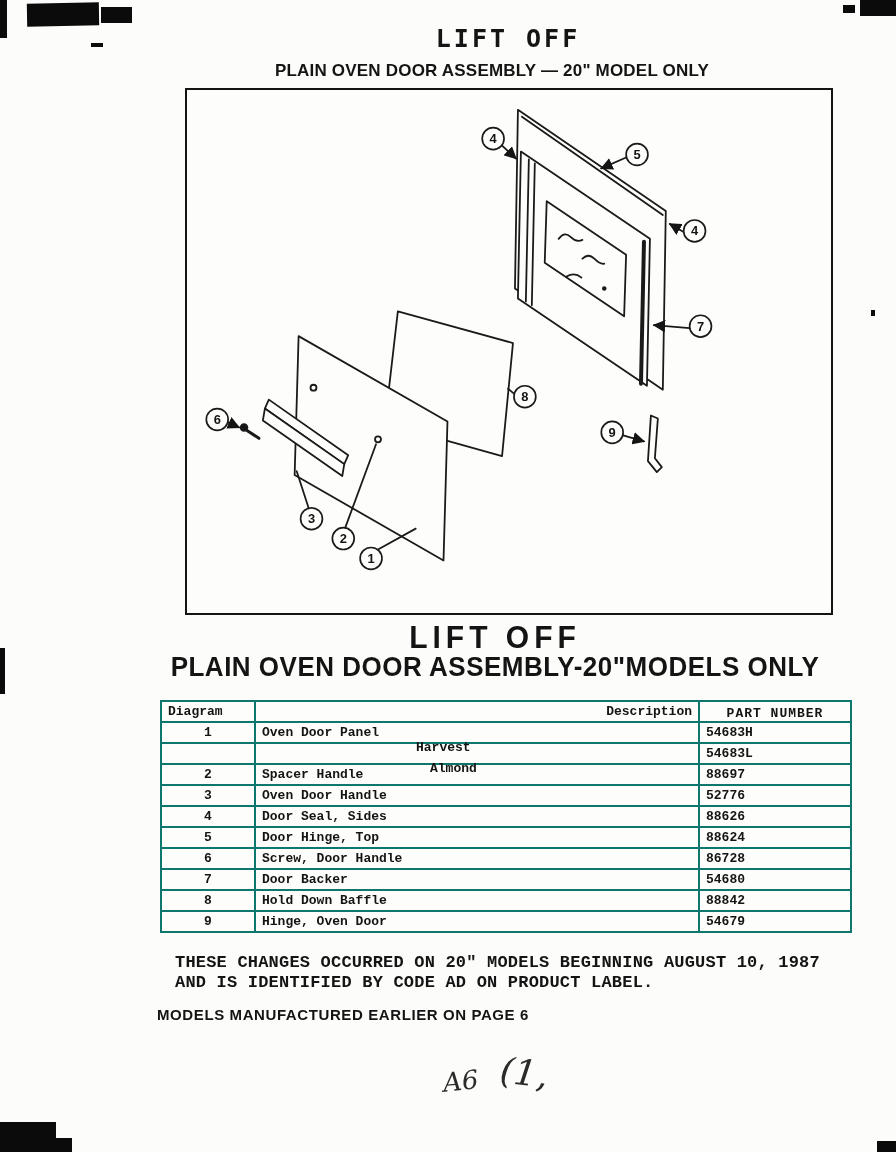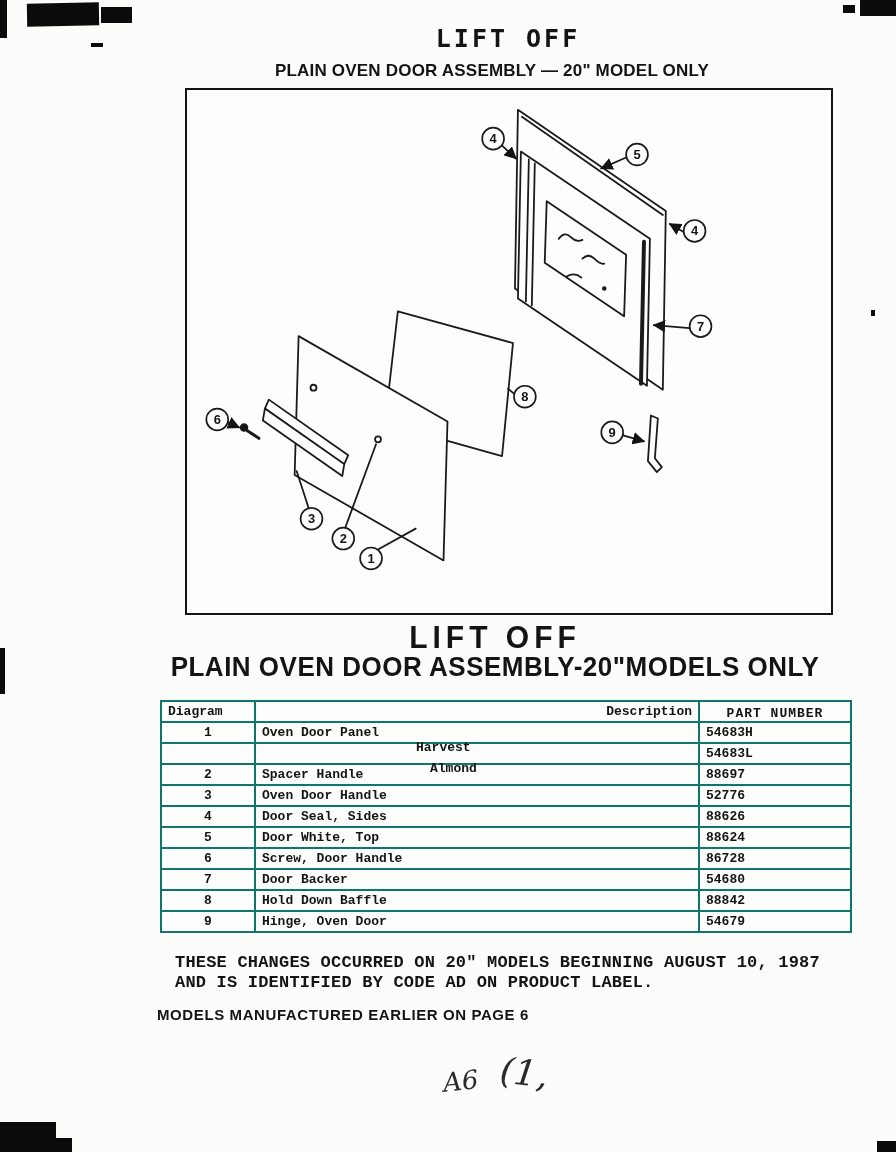--- a/index.html
+++ b/index.html
@@ -221,21 +221,21 @@
       <td class="c-desc"><span>Oven Door Handle</span></td>
       <td class="c-part">52776</td>
     </tr>
     <tr>
       <td class="c-num">4</td>
       <td class="c-desc"><span>Door Seal, Sides</span></td>
       <td class="c-part">88626</td>
     </tr>
     <tr>
       <td class="c-num">5</td>
-      <td class="c-desc"><span>Door White, Top</span></td>
+      <td class="c-desc"><span>Door Hinge, Top</span></td>
       <td class="c-part">88624</td>
     </tr>
     <tr>
       <td class="c-num">6</td>
       <td class="c-desc"><span>Screw, Door Handle</span></td>
       <td class="c-part">86728</td>
     </tr>
     <tr>
       <td class="c-num">7</td>
       <td class="c-desc"><span>Door Backer</span></td>

